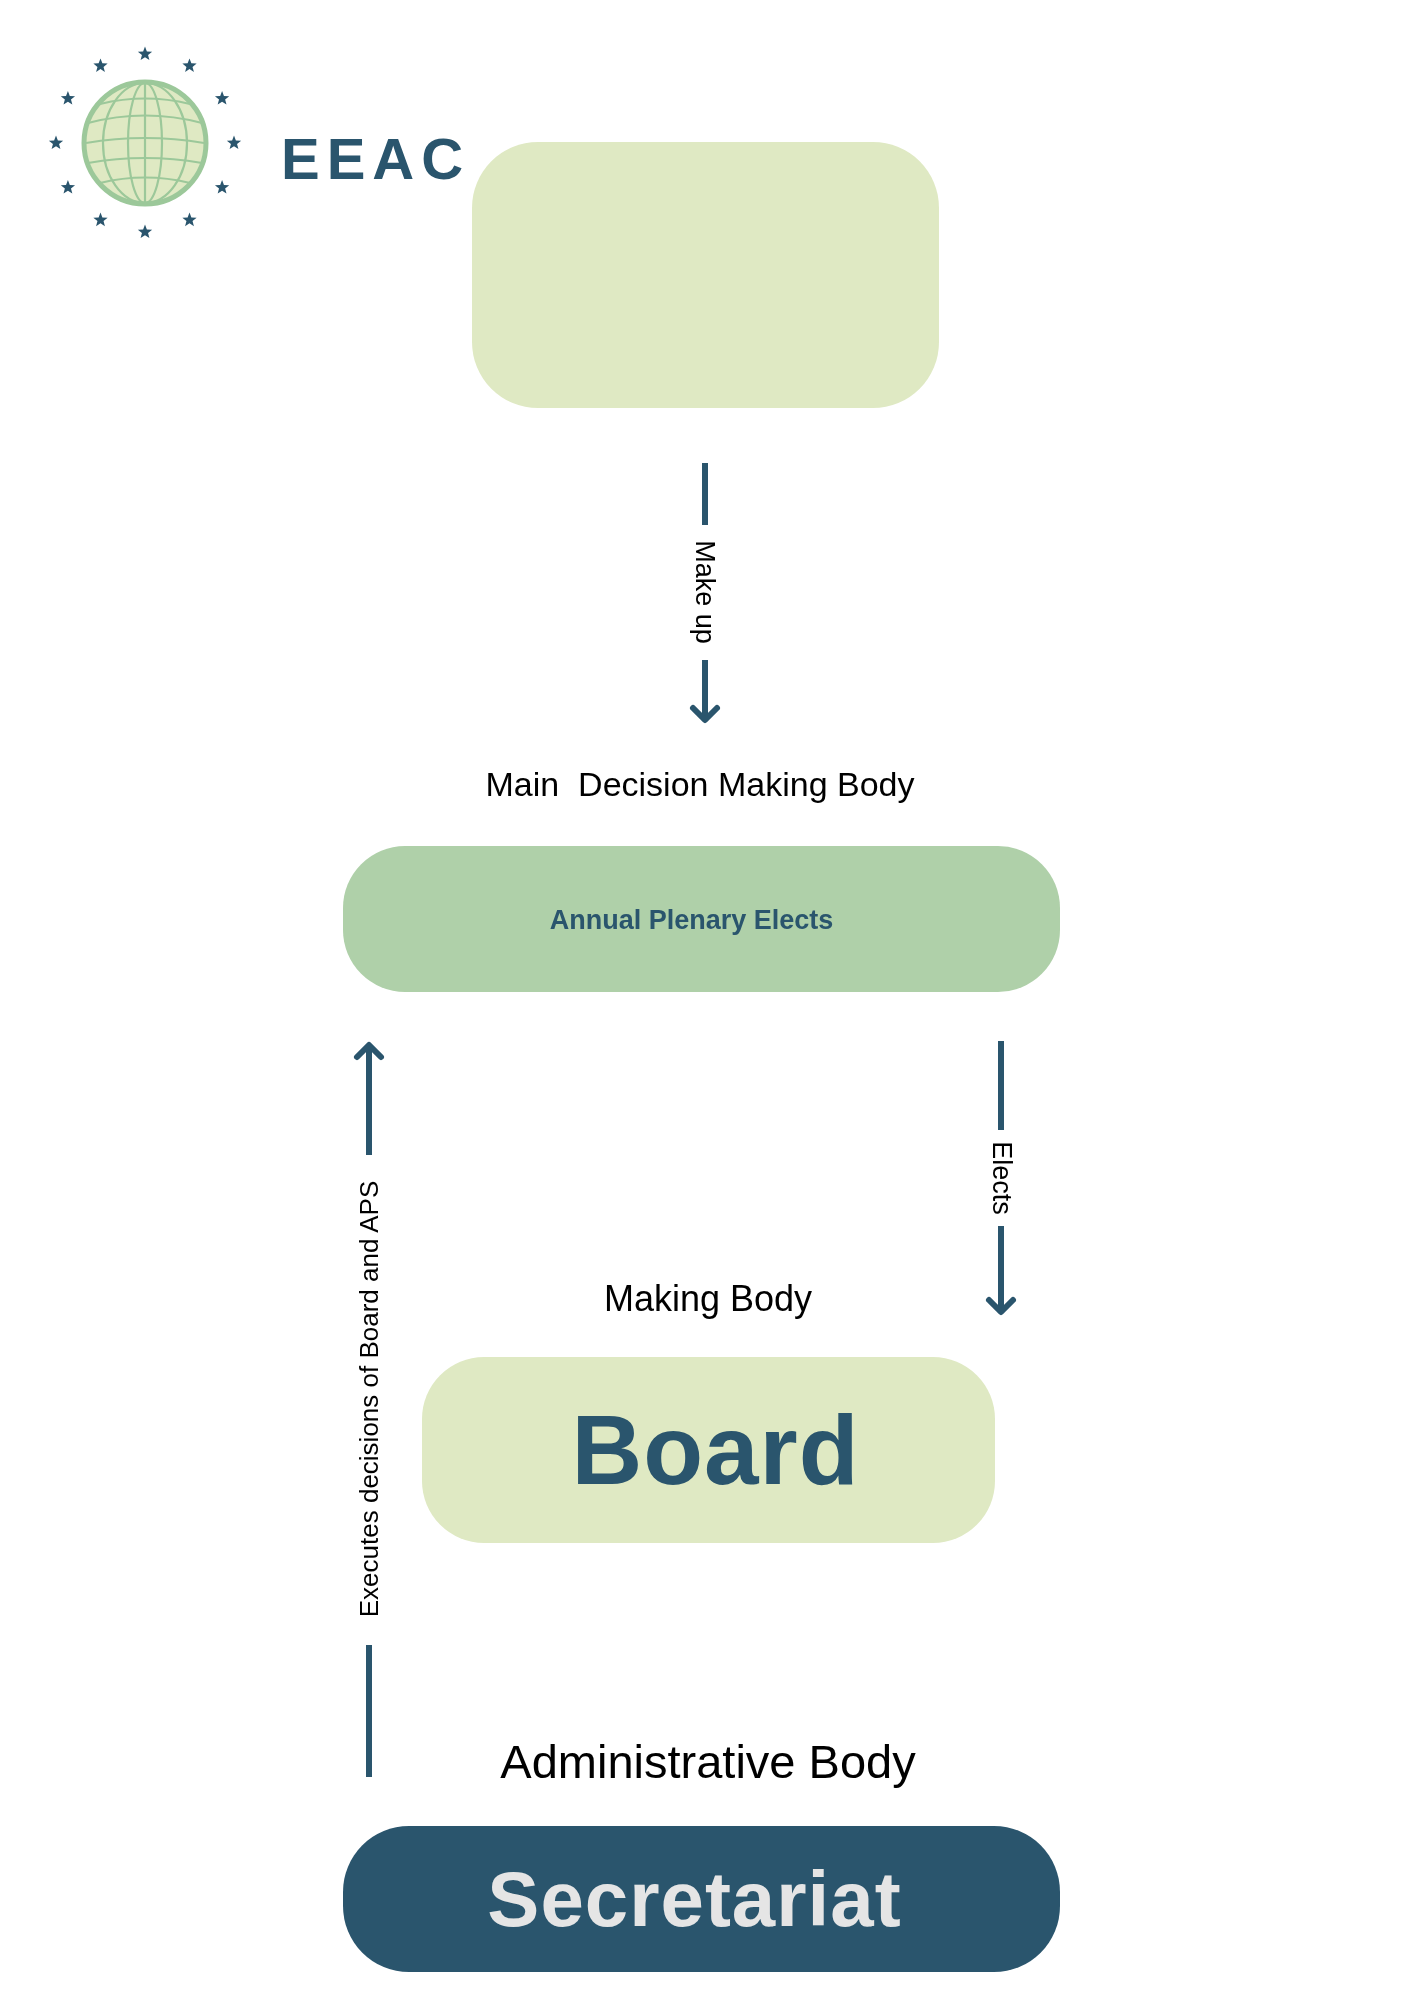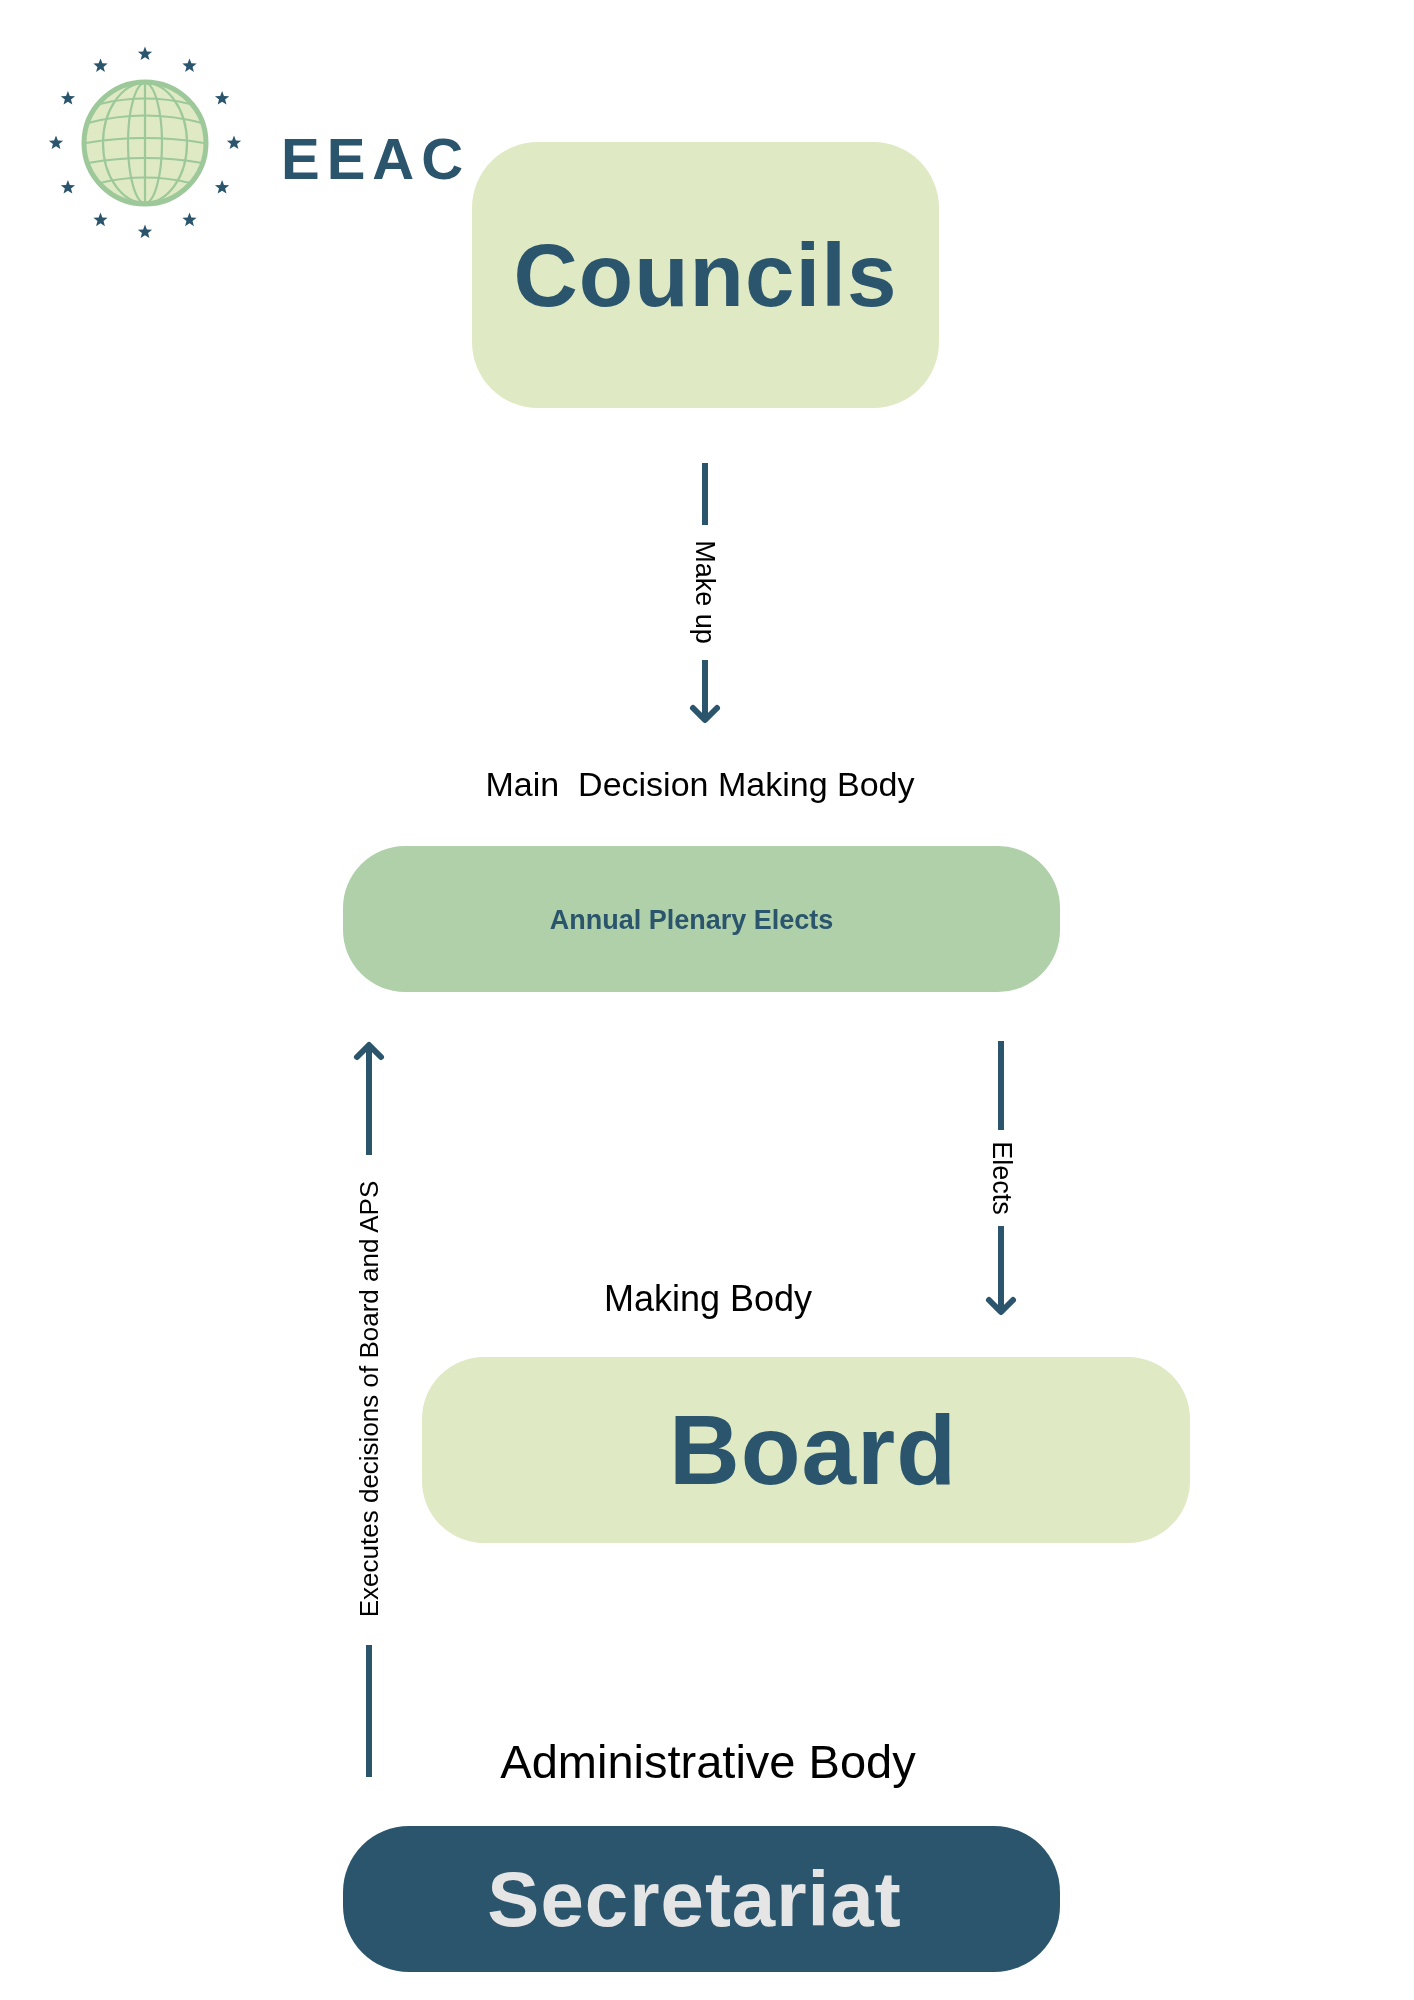--- a/index.html
+++ b/index.html
@@ -10,21 +10,21 @@
            color: #2a556d; letter-spacing: 7px; line-height: 70px; }
   .box { position: absolute; display: flex; flex-direction: column; align-items: center;
          justify-content: center; text-align: center; box-sizing: border-box; }
   .box-member { left: 472px; top: 142px; width: 467px; height: 266px; border-radius: 66px;
                 background: #dfe9c3; color: #2a556d; }
   .box-member .t { font-size: 89px; font-weight: bold; line-height: 122px; letter-spacing: 1px; }
   .box-aps { left: 343px; top: 846px; width: 717px; height: 146px; border-radius: 62px;
              background: #afd0a9; color: #2a556d; }
   .box-aps .t { font-size: 77px; font-weight: bold; line-height: 74px; margin-top: -6px; letter-spacing: -1px; }
   .box-aps .s { font-size: 27px; font-weight: bold; line-height: 34px; margin-top: 2px; margin-left: -20px; }
-  .box-board { left: 422px; top: 1357px; width: 768px; height: 186px; border-radius: 62px;
+  .box-board { left: 422px; top: 1357px; width: 573px; height: 186px; border-radius: 62px;
                background: #dfe9c3; color: #2a556d; }
   .box-board .t { font-size: 98px; font-weight: bold; line-height: 110px; margin-left: 14px; letter-spacing: 1px; }
   .box-sec { left: 343px; top: 1826px; width: 717px; height: 146px; border-radius: 66px;
              background: #2a556d; color: #e5e5e5; }
   .box-sec .t { font-size: 78px; font-weight: bold; line-height: 90px; margin-left: -14px; letter-spacing: 1px; }
   .label { position: absolute; color: #000000; text-align: center; white-space: pre; }
   .lbl-main { left: 400px; width: 600px; top: 764px; font-size: 34px; line-height: 40px; }
   .lbl-appointed { left: 400px; width: 616px; top: 1224px; font-size: 36px; line-height: 50px; }
   .lbl-admin { left: 400px; width: 616px; top: 1738px; font-size: 47px; line-height: 48px; }
   .vtext { position: absolute; color: #000000; white-space: nowrap; font-size: 26px; line-height: 30px; }
@@ -79,21 +79,20 @@
     <line x1="1001" y1="1226" x2="1001" y2="1313"></line>
     <polyline points="989,1300 1001,1312 1013,1300" stroke-linecap="round"></polyline>
 
     <line x1="369" y1="1044" x2="369" y2="1155"></line>
     <line x1="369" y1="1645" x2="369" y2="1777"></line>
     <polyline points="357,1057 369,1045 381,1057" stroke-linecap="round"></polyline>
   </g>
 </svg>
 
 <div class="box box-member">
-  <div class="t">Councils</div>
 </div>
 
 <div class="vtext vt-makeup">Make up</div>
 
 <div class="label lbl-main">Main  Decision Making Body</div>
 
 <div class="box box-aps">
   <div class="s">Annual Plenary Elects</div>
 </div>
 

